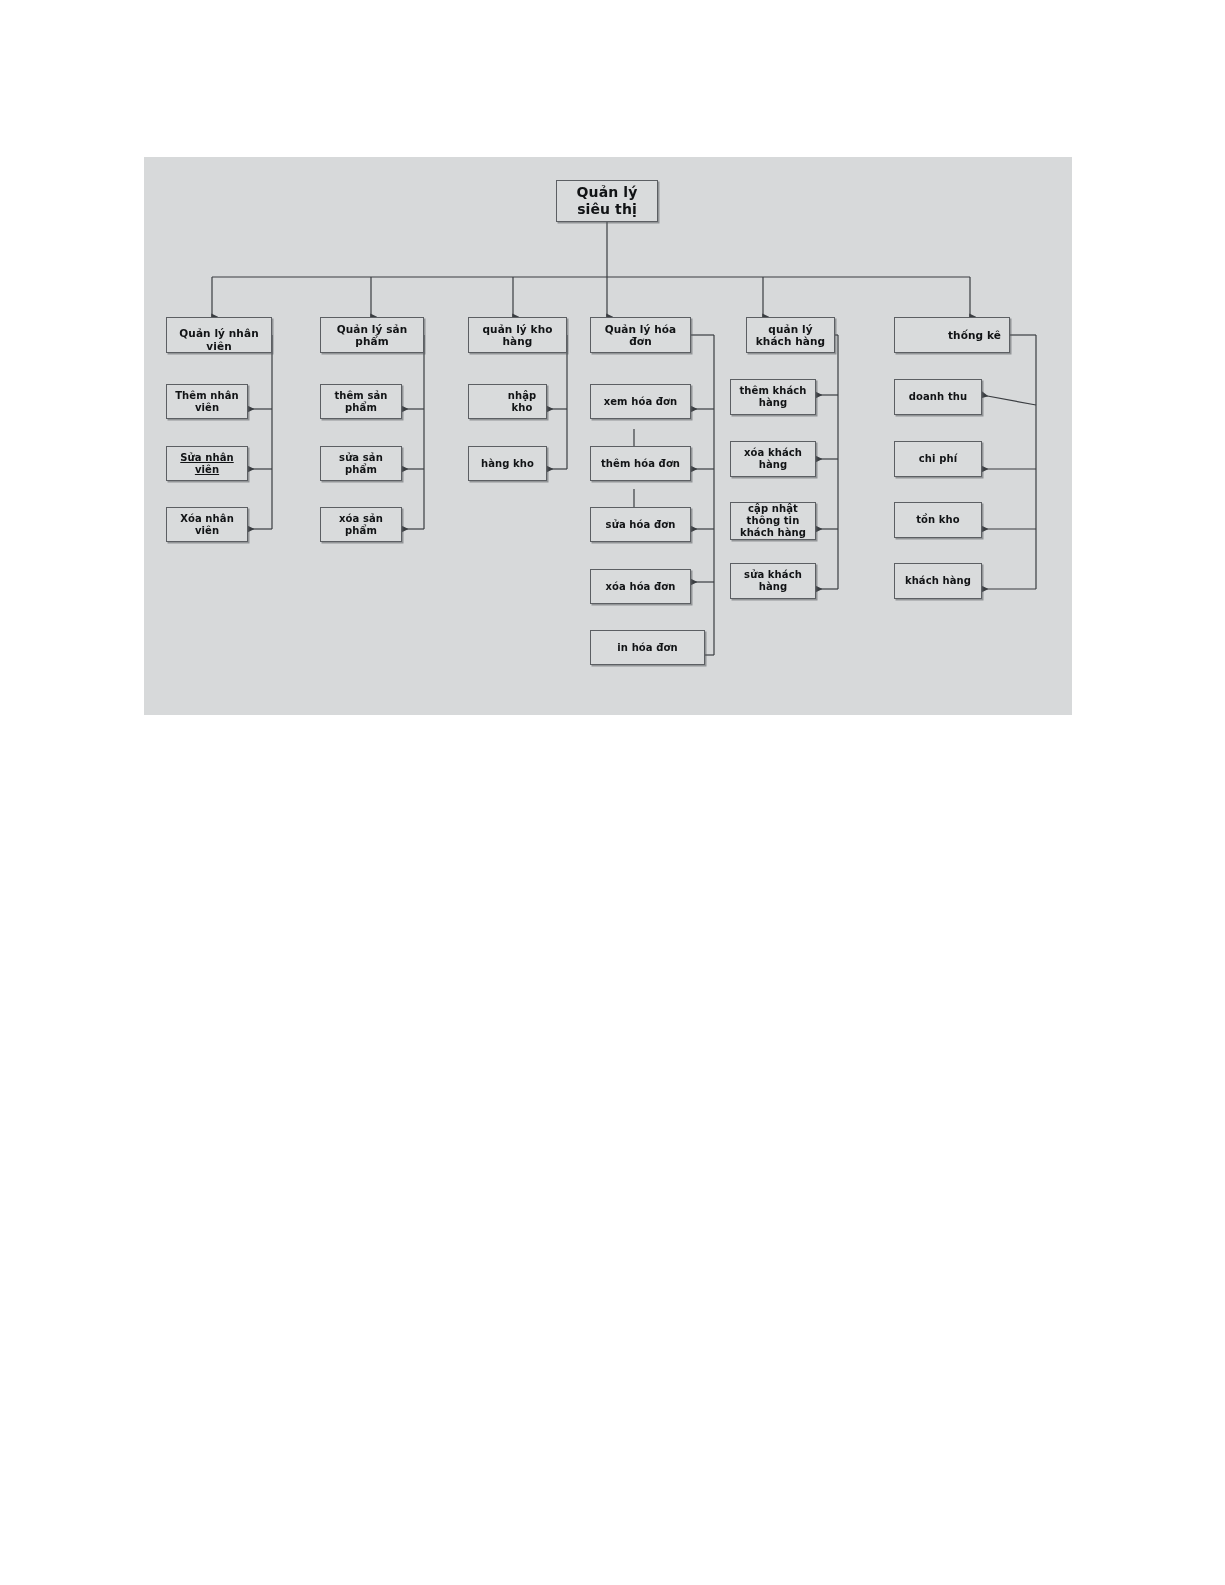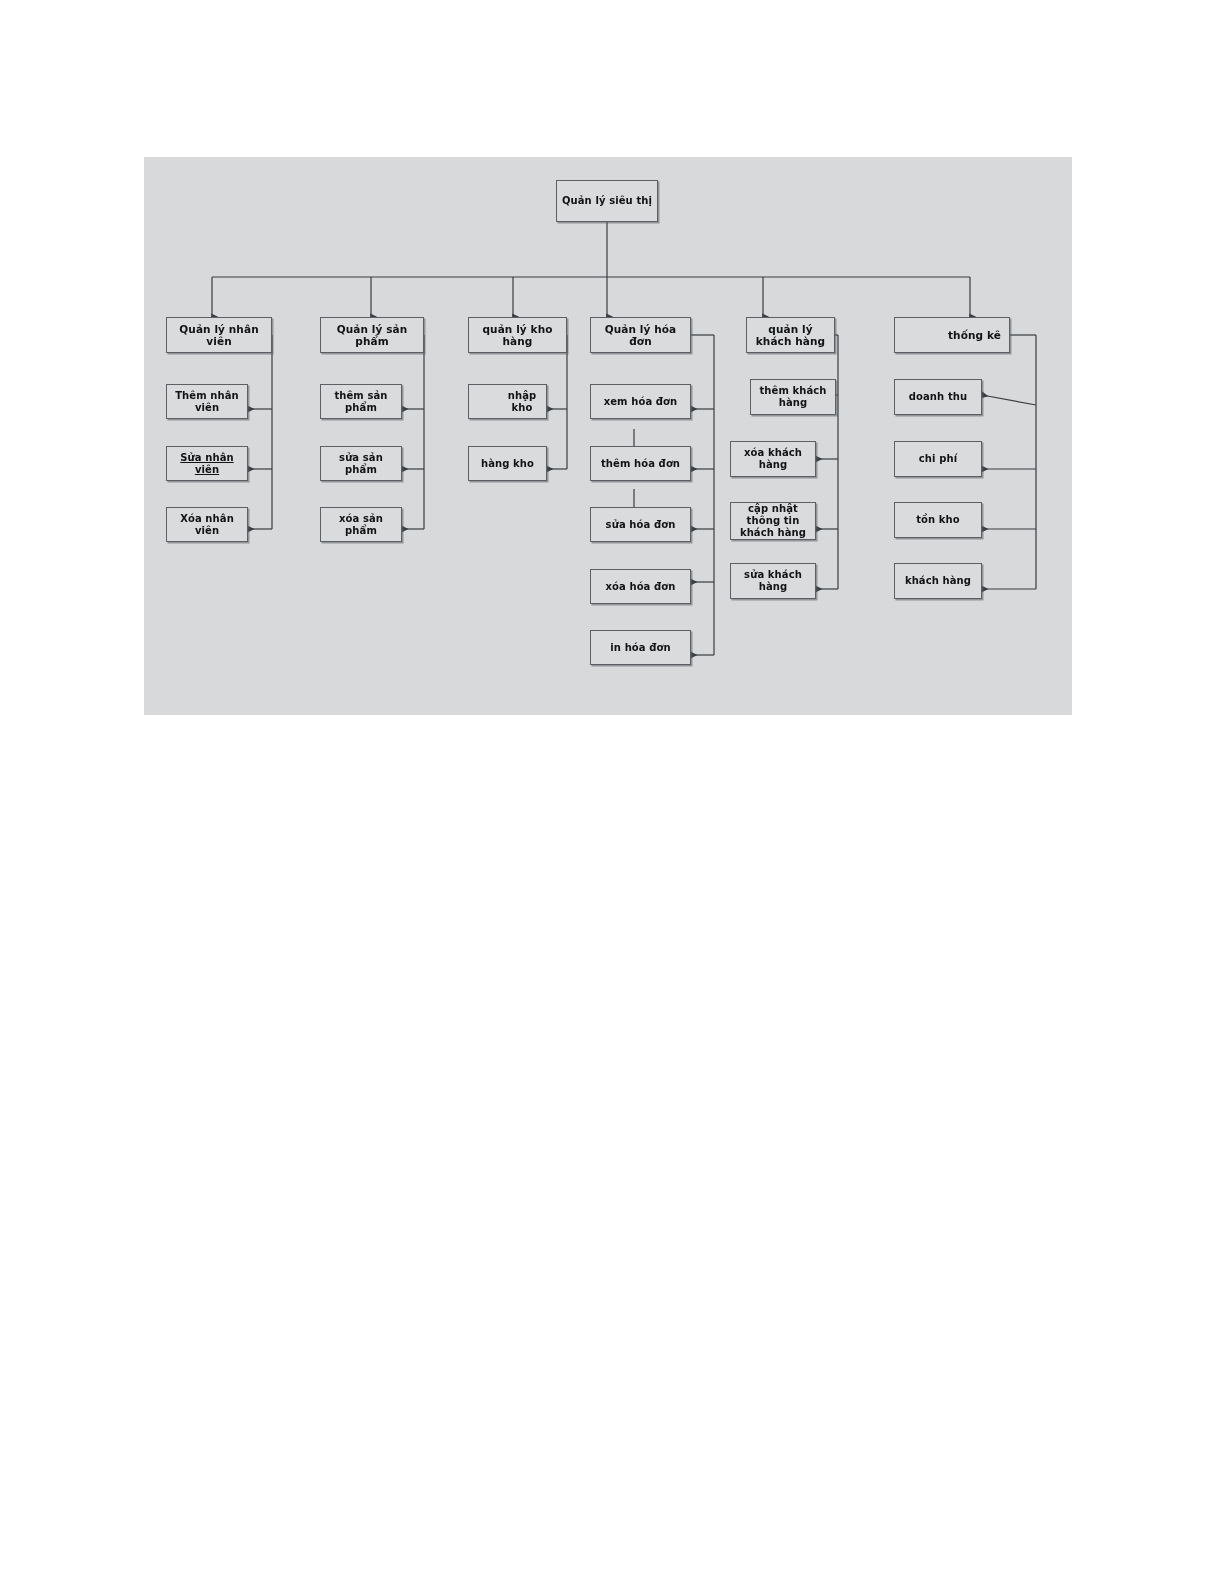--- a/index.html
+++ b/index.html
@@ -43,21 +43,21 @@
     justify-content: center;
     text-align: center;
     color: #111315;
     font-weight: bold;
     line-height: 1.18;
     letter-spacing: 0.1px;
     padding: 0 3px;
   }
   .node span { display: block; width: 100%; }
 
-  .n-root   { font-size: 10px; }
+  .n-root   { font-size: 14px; }
   .n-lvl2   { font-size: 10.5px; }
   .n-lvl3   { font-size: 10px; }
 
   .underlined span { text-decoration: underline; }
 </style>
 </head>
 <body>
 
 <div class="diagram-panel">
 
@@ -131,21 +131,21 @@
       <path d="M 892 312 L 838 312" marker-end="url(#arrow-left)"></path>
       <path d="M 892 372 L 838 372" marker-end="url(#arrow-left)"></path>
       <path d="M 892 432 L 838 432" marker-end="url(#arrow-left)"></path>
     </g>
   </svg>
 
   <div class="node n-root" style="left:412px; top:23px; width:102px; height:42px;">
     <span>Quản lý siêu thị</span>
   </div>
 
-  <div class="node n-lvl2" style="left:22px; top:160px; width:106px; height:36px;">
+  <div class="node n-lvl2" style="left:22px; top:160px; width:106px; height:36px;align-items:flex-end;">
     <span>Quản lý nhân viên</span>
   </div>
   <div class="node n-lvl2" style="left:176px; top:160px; width:104px; height:36px;">
     <span>Quản lý sản phẩm</span>
   </div>
   <div class="node n-lvl2" style="left:324px; top:160px; width:99px; height:36px;">
     <span>quản lý kho hàng</span>
   </div>
   <div class="node n-lvl2" style="left:446px; top:160px; width:101px; height:36px;">
     <span>Quản lý hóa đơn</span>
@@ -189,25 +189,25 @@
   </div>
   <div class="node n-lvl3" style="left:446px; top:289px; width:101px; height:35px;">
     <span>thêm hóa đơn</span>
   </div>
   <div class="node n-lvl3" style="left:446px; top:350px; width:101px; height:35px;">
     <span>sửa hóa đơn</span>
   </div>
   <div class="node n-lvl3" style="left:446px; top:412px; width:101px; height:35px;">
     <span>xóa hóa đơn</span>
   </div>
-  <div class="node n-lvl3" style="left:446px; top:473px; width:101px; height:35px;">
+  <div class="node n-lvl3" style="left:446px; top:473px; width:115px; height:35px;">
     <span>in hóa đơn</span>
   </div>
 
-  <div class="node n-lvl3" style="left:586px; top:222px; width:86px; height:36px;margin-left:20px;">
+  <div class="node n-lvl3" style="left:586px; top:222px; width:86px; height:36px;">
     <span>thêm khách hàng</span>
   </div>
   <div class="node n-lvl3" style="left:586px; top:284px; width:86px; height:36px;">
     <span>xóa khách hàng</span>
   </div>
   <div class="node n-lvl3" style="left:586px; top:345px; width:86px; height:38px;">
     <span>cập nhật thông tin khách hàng</span>
   </div>
   <div class="node n-lvl3" style="left:586px; top:406px; width:86px; height:36px;">
     <span>sửa khách hàng</span>

